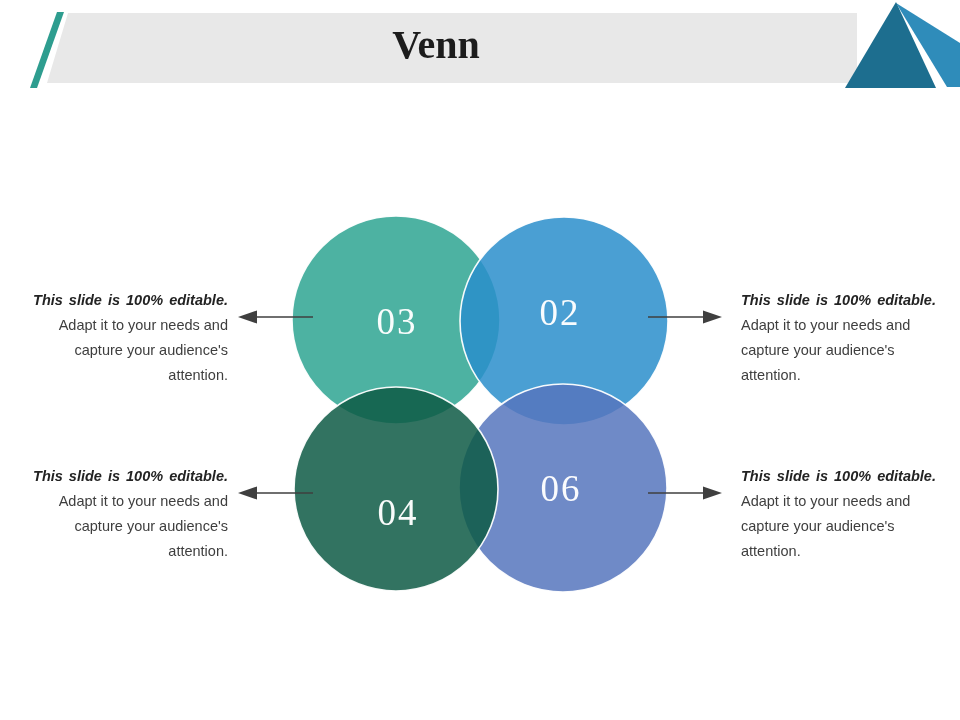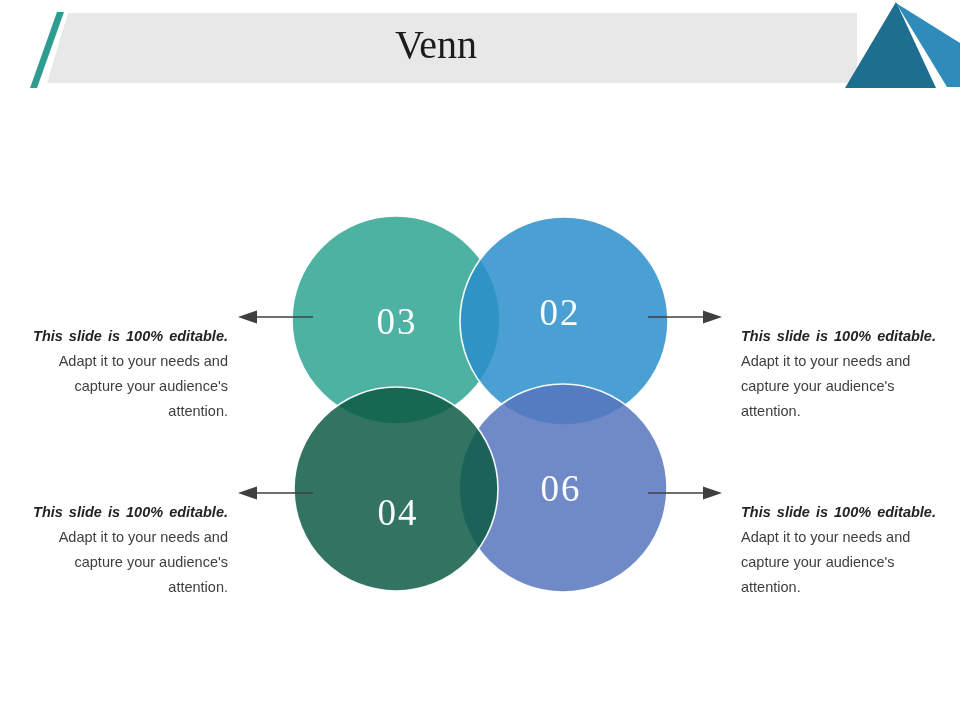--- a/index.html
+++ b/index.html
@@ -23,21 +23,21 @@
   .slide-title {
     position: absolute;
     left: 0;
     top: 22px;
     width: 872px;
     height: 46px;
     line-height: 46px;
     text-align: center;
     font-family: "Liberation Serif", serif;
     font-size: 40px;
-    font-weight: 400;
+    font-weight: 700;
     color: #1c1c1c;
   }
   .circle-num {
     position: absolute;
     transform: translate(-50%, -50%);
     font-family: "Liberation Serif", serif;
     font-size: 37px;
     letter-spacing: 2px;
     color: rgba(255,255,255,0.97);
     white-space: nowrap;
@@ -52,21 +52,20 @@
     font-size: 14.5px;
     line-height: 25px;
     color: #3e3e3e;
   }
   .callout div { white-space: nowrap; }
   .callout .l1 {
     font-weight: bold;
     font-style: italic;
     color: #232323;
     word-spacing: 2px;
-    margin-top: 36px;
   }
   .co-tl { left: 28px;  top: 288px; text-align: right; }
   .co-tr { left: 741px; top: 288px; text-align: left; }
   .co-bl { left: 28px;  top: 464px; text-align: right; }
   .co-br { left: 741px; top: 464px; text-align: left; }
 </style>
 </head>
 <body>
 
 <div class="slide">

